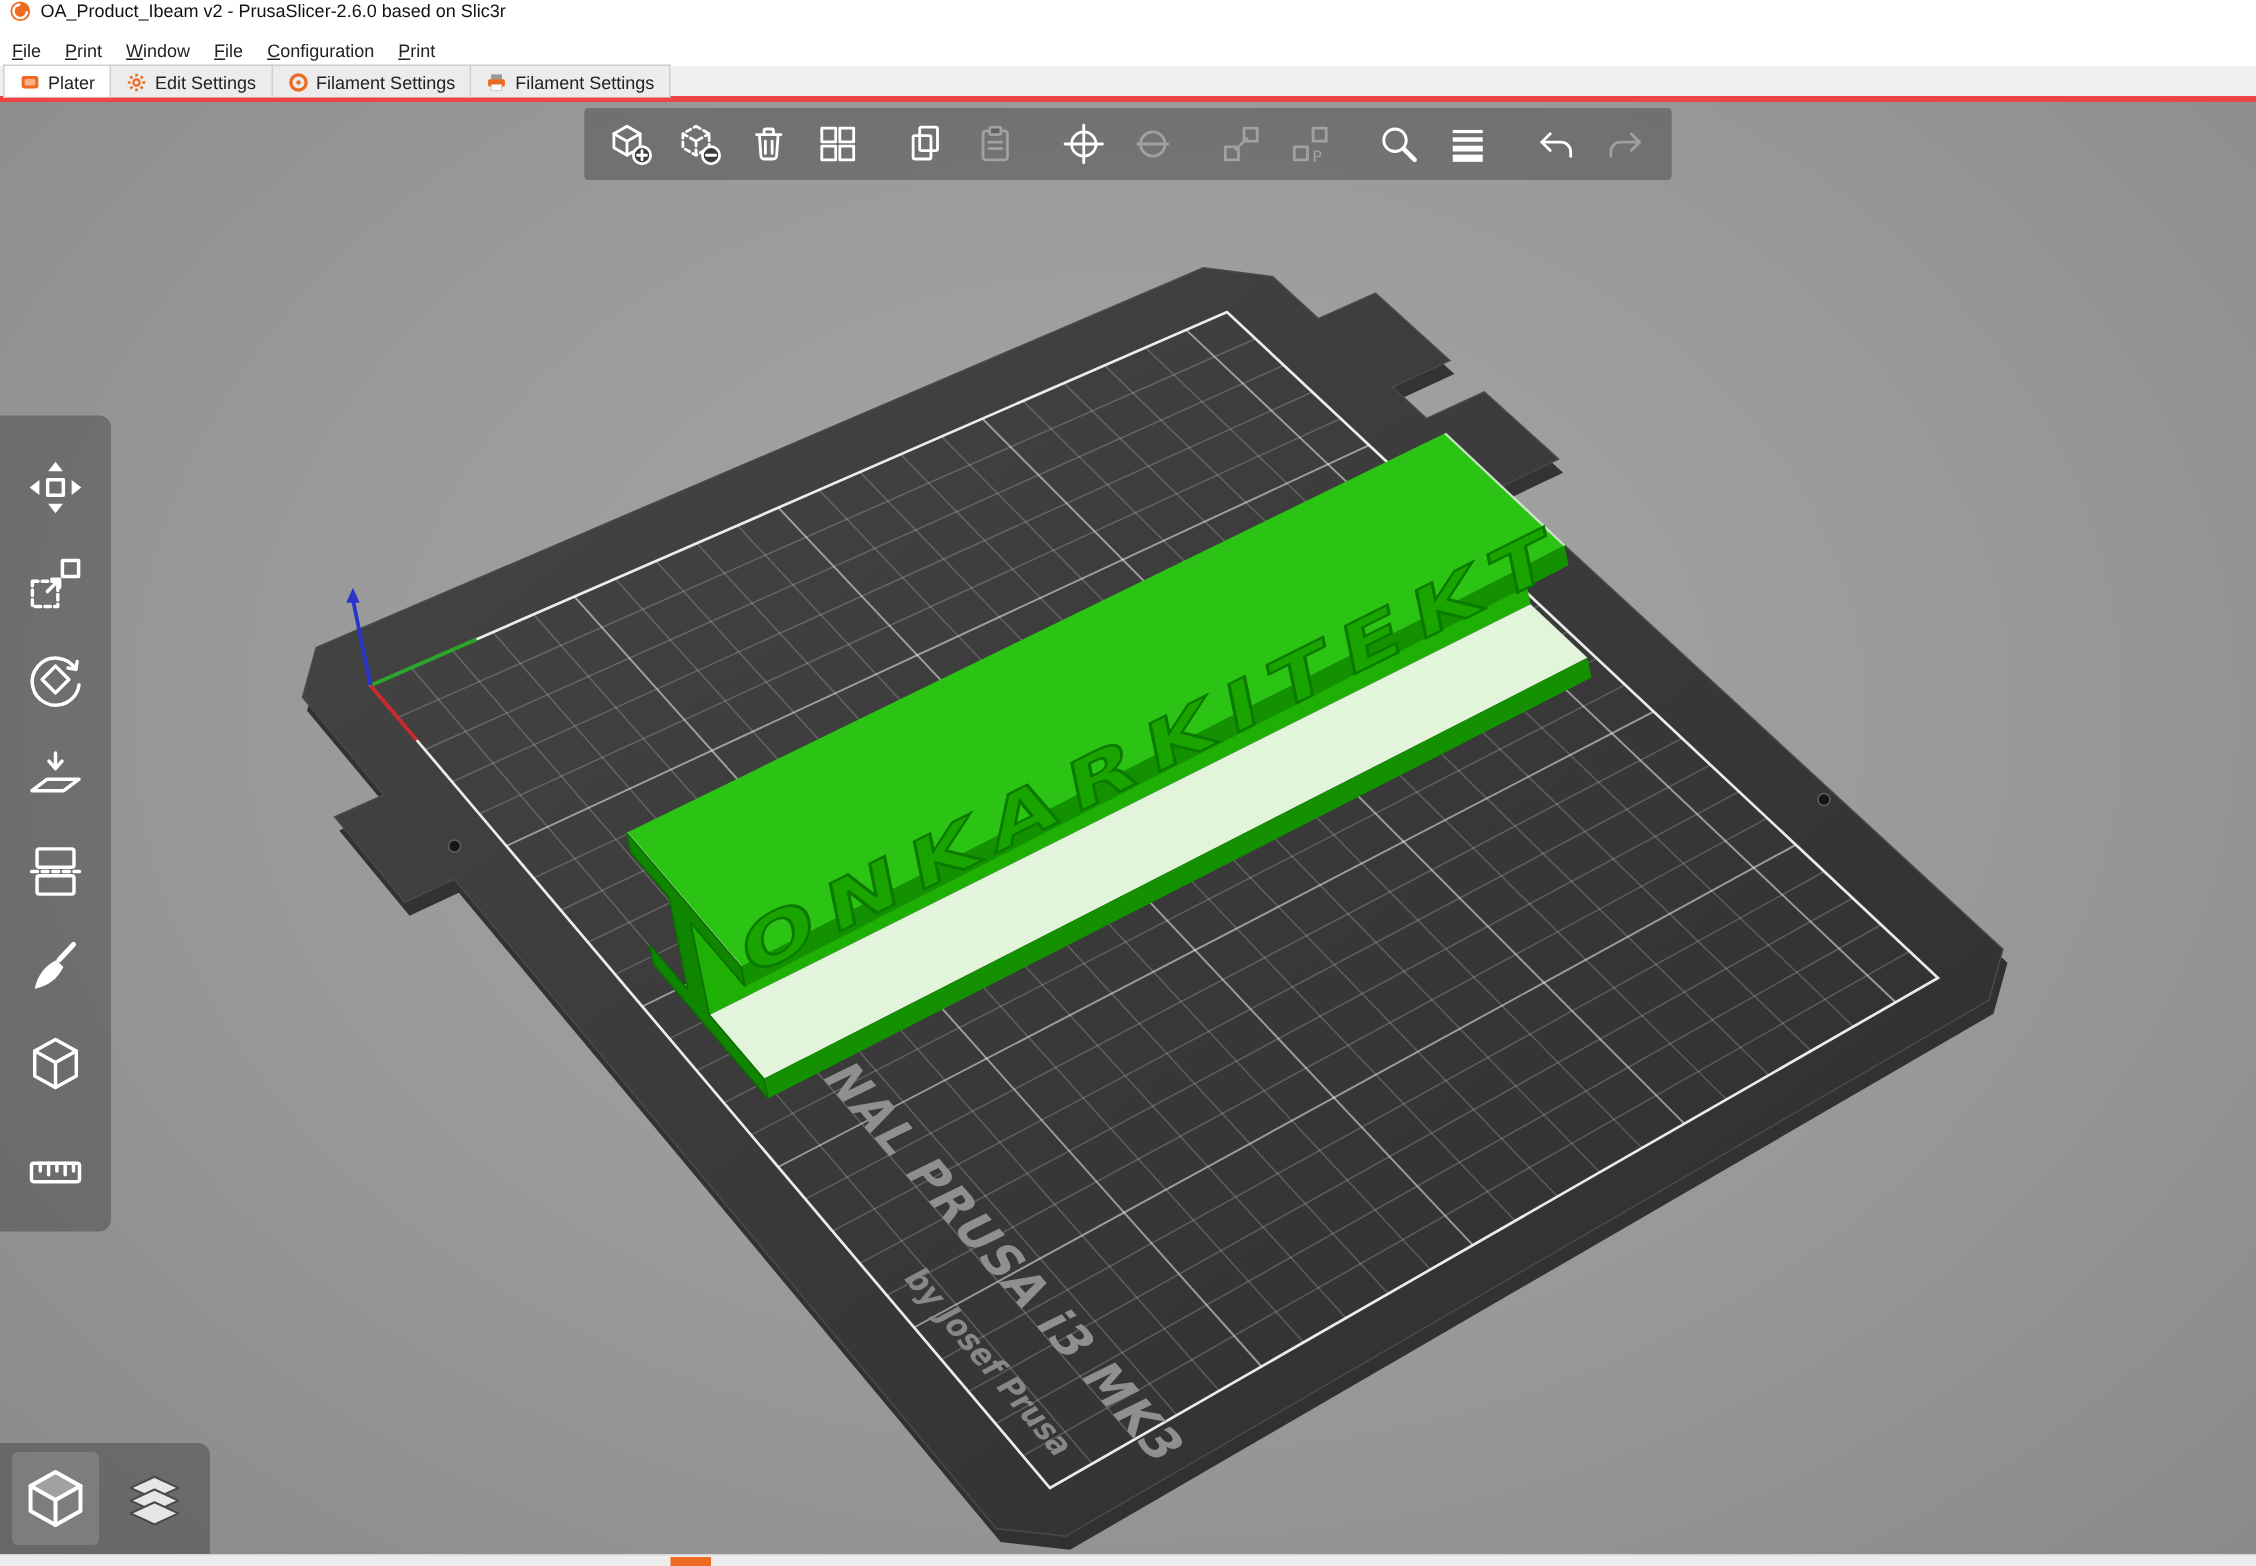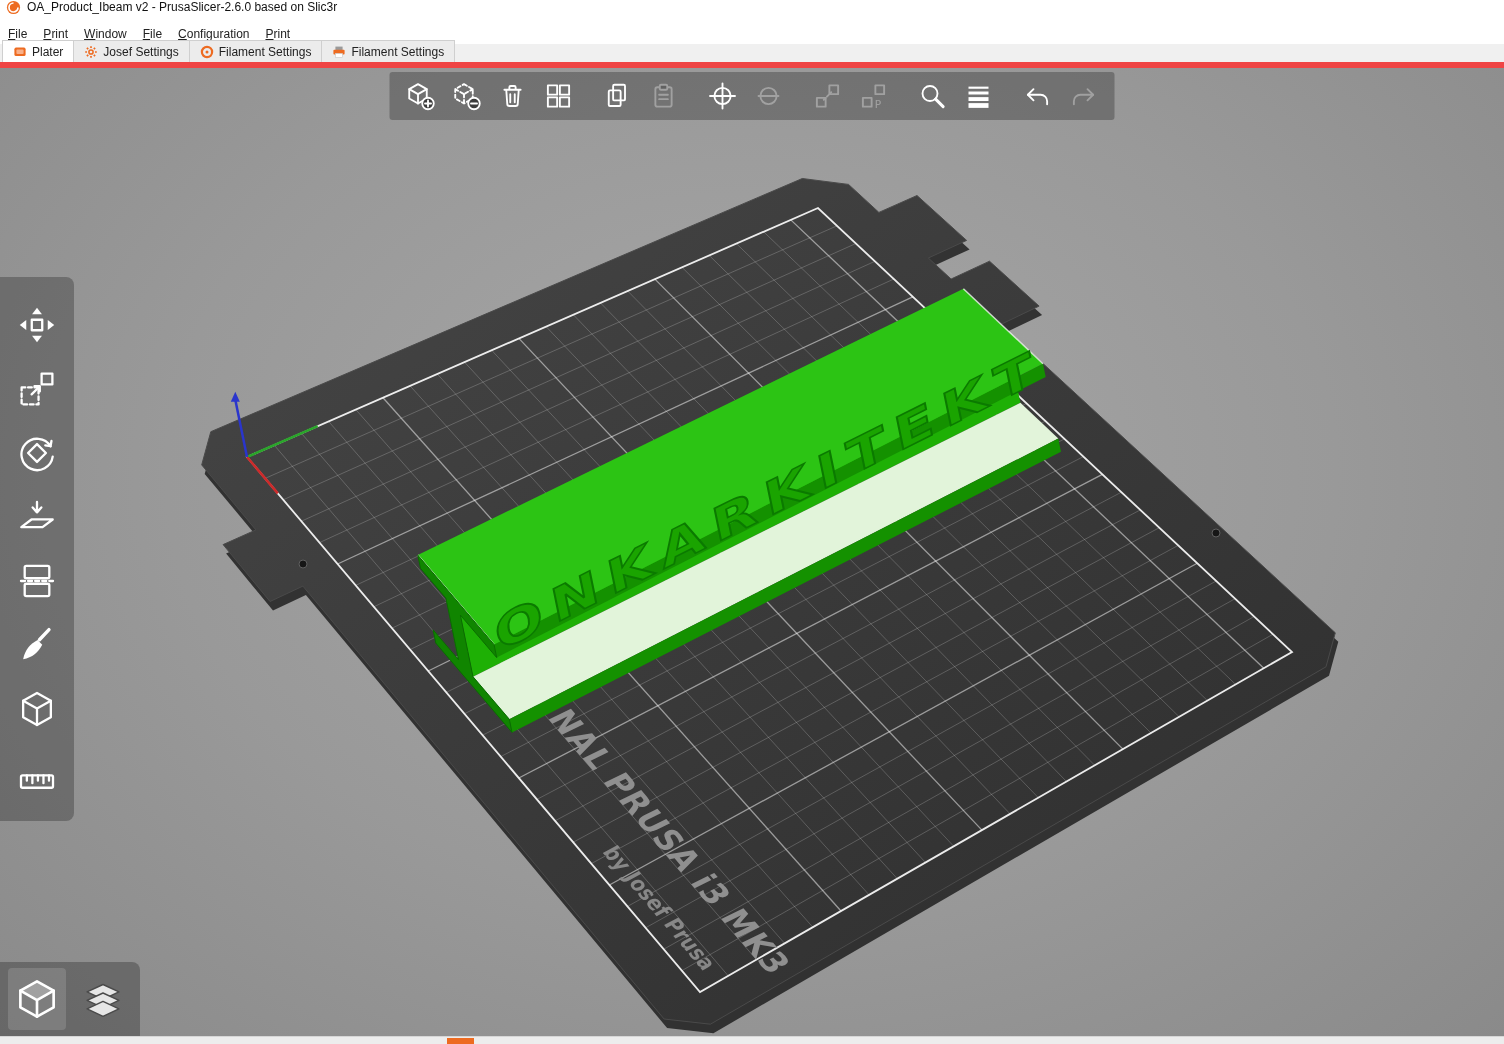--- a/index.html
+++ b/index.html
@@ -3,21 +3,21 @@
 <meta charset="utf-8">
 <style>
 *{box-sizing:border-box;margin:0;padding:0}
 html,body{width:1504px;height:1044px;overflow:hidden;font-family:"Liberation Sans",sans-serif;background:#fff}
 .titlebar{height:23px;background:#ffffff;display:flex;align-items:flex-start;padding:0 6px;font-size:12px;color:#111}
 .app-icon{width:15px;height:15px;margin-right:6px;display:inline-flex}
 .app-icon svg{width:15px;height:15px}
 .menubar{height:21px;background:#ffffff;display:flex;align-items:center;font-size:12px;color:#222;padding-left:0}
 .menu-item{display:inline-block;padding:2px 8px;cursor:default}
 .menu-item::first-letter{text-decoration:underline}
-.tabbar{height:24px;background:#f0f0f0;display:flex;align-items:flex-end;border-bottom:6px solid #ef4444;padding-left:2px}
+.tabbar{height:24px;background:#f0f0f0;display:flex;align-items:center;border-bottom:4px solid #ef4444;padding-left:2px}
 .tab{height:22px;display:flex;align-items:center;gap:5px;padding:0 10px;font-size:12px;background:#ececec;border:1px solid #cfcfcf;border-bottom:none;color:#222;white-space:nowrap}
 .tab+.tab{border-left:none}
 .tab.selected{background:#ffffff}
 .tab-icon{display:inline-flex}
 .tab-icon svg{width:14px;height:14px;display:block}
 .viewport{position:absolute;left:0;top:68px;width:1504px;height:968px;background:radial-gradient(ellipse at 50% 42%,#a7a7a7 0%,#999999 55%,#8a8a8a 100%);overflow:hidden}
 #scene{position:absolute;left:0;top:0;width:1504px;height:968px}
 .toolbar-top{position:absolute;top:4px;left:50%;transform:translateX(-50%);display:flex;align-items:center;background:rgba(22,22,22,0.30);border-radius:3px;padding:4px 8px}
 .tbtn{width:40px;height:40px;display:flex;align-items:center;justify-content:center;margin:0 3px;border-radius:3px}
 .tbtn.gap{margin-right:16px}
@@ -67,21 +67,21 @@
   </div>
   <div class="tab">
     <span class="tab-icon">
       <svg viewBox="0 0 14 14" fill="none" stroke="#ED6B21">
           <circle cx="7" cy="7" r="2.1" stroke-width="1.5"></circle>
           <g stroke-width="1.7">
             <path d="M7 1.2 V3 M7 11 V12.8 M1.2 7 H3 M11 7 H12.8 M2.9 2.9 L4.2 4.2 M9.8 9.8 L11.1 11.1 M11.1 2.9 L9.8 4.2 M4.2 9.8 L2.9 11.1"></path>
           </g>
         </svg>
     </span>
-    <span class="tab-label">Josef Settings</span>
+    <span class="tab-label">Edit Settings</span>
   </div>
   <div class="tab">
     <span class="tab-icon">
       <svg viewBox="0 0 14 14">
           <circle cx="7" cy="7" r="5.1" fill="none" stroke="#ED6B21" stroke-width="2.2"></circle>
           <circle cx="7" cy="7" r="1.5" fill="#ED6B21"></circle>
         </svg>
     </span>
     <span class="tab-label">Filament Settings</span>
   </div>

